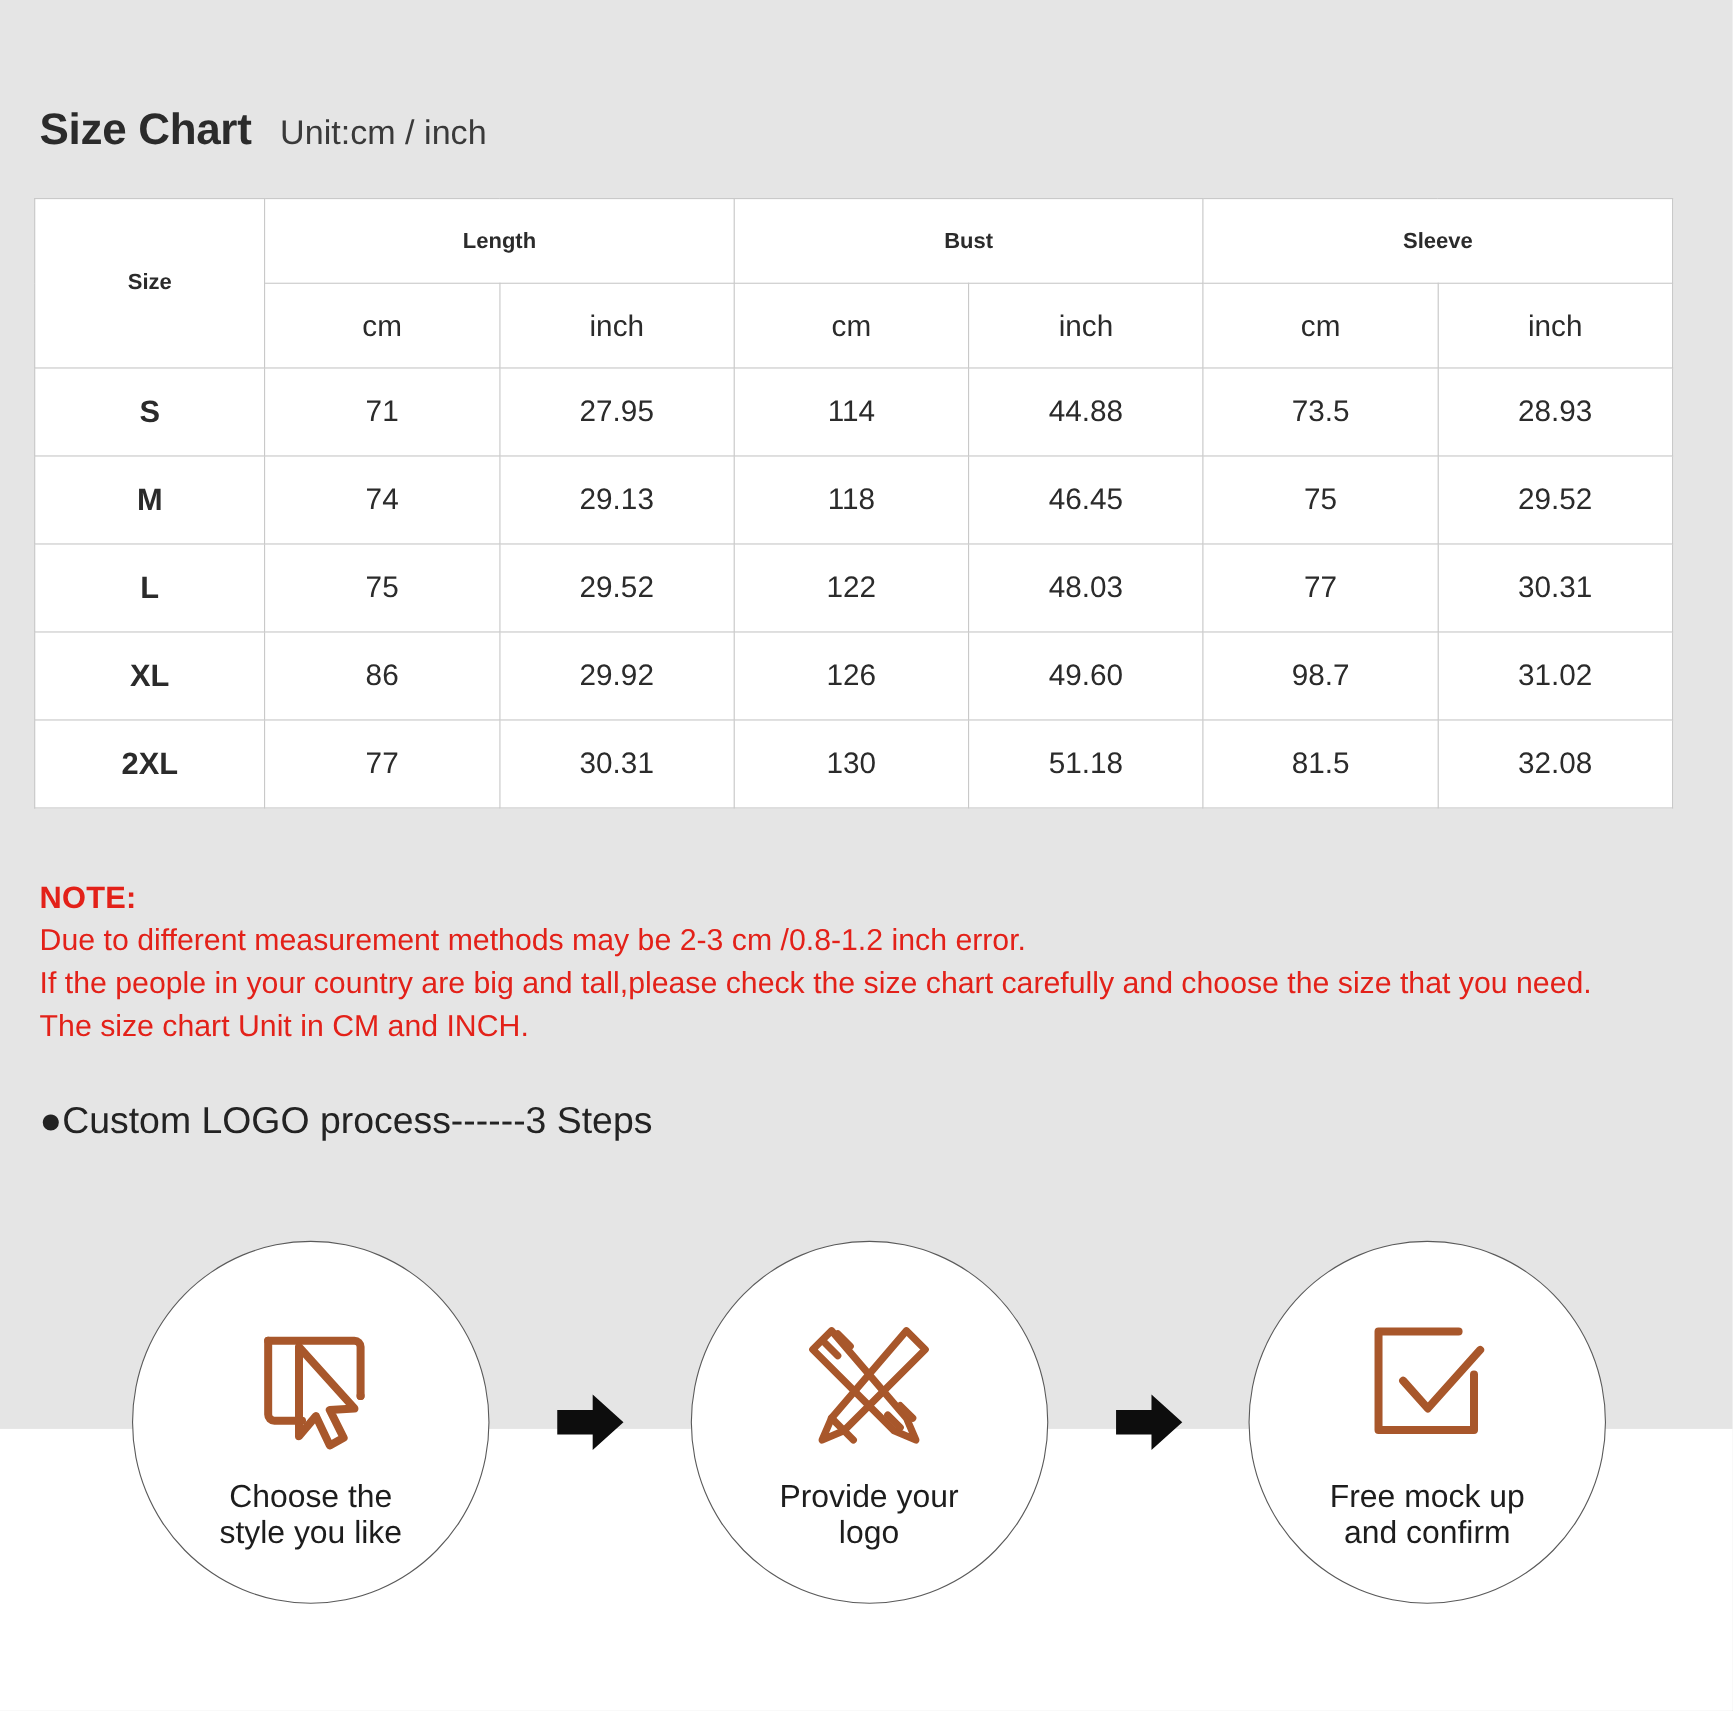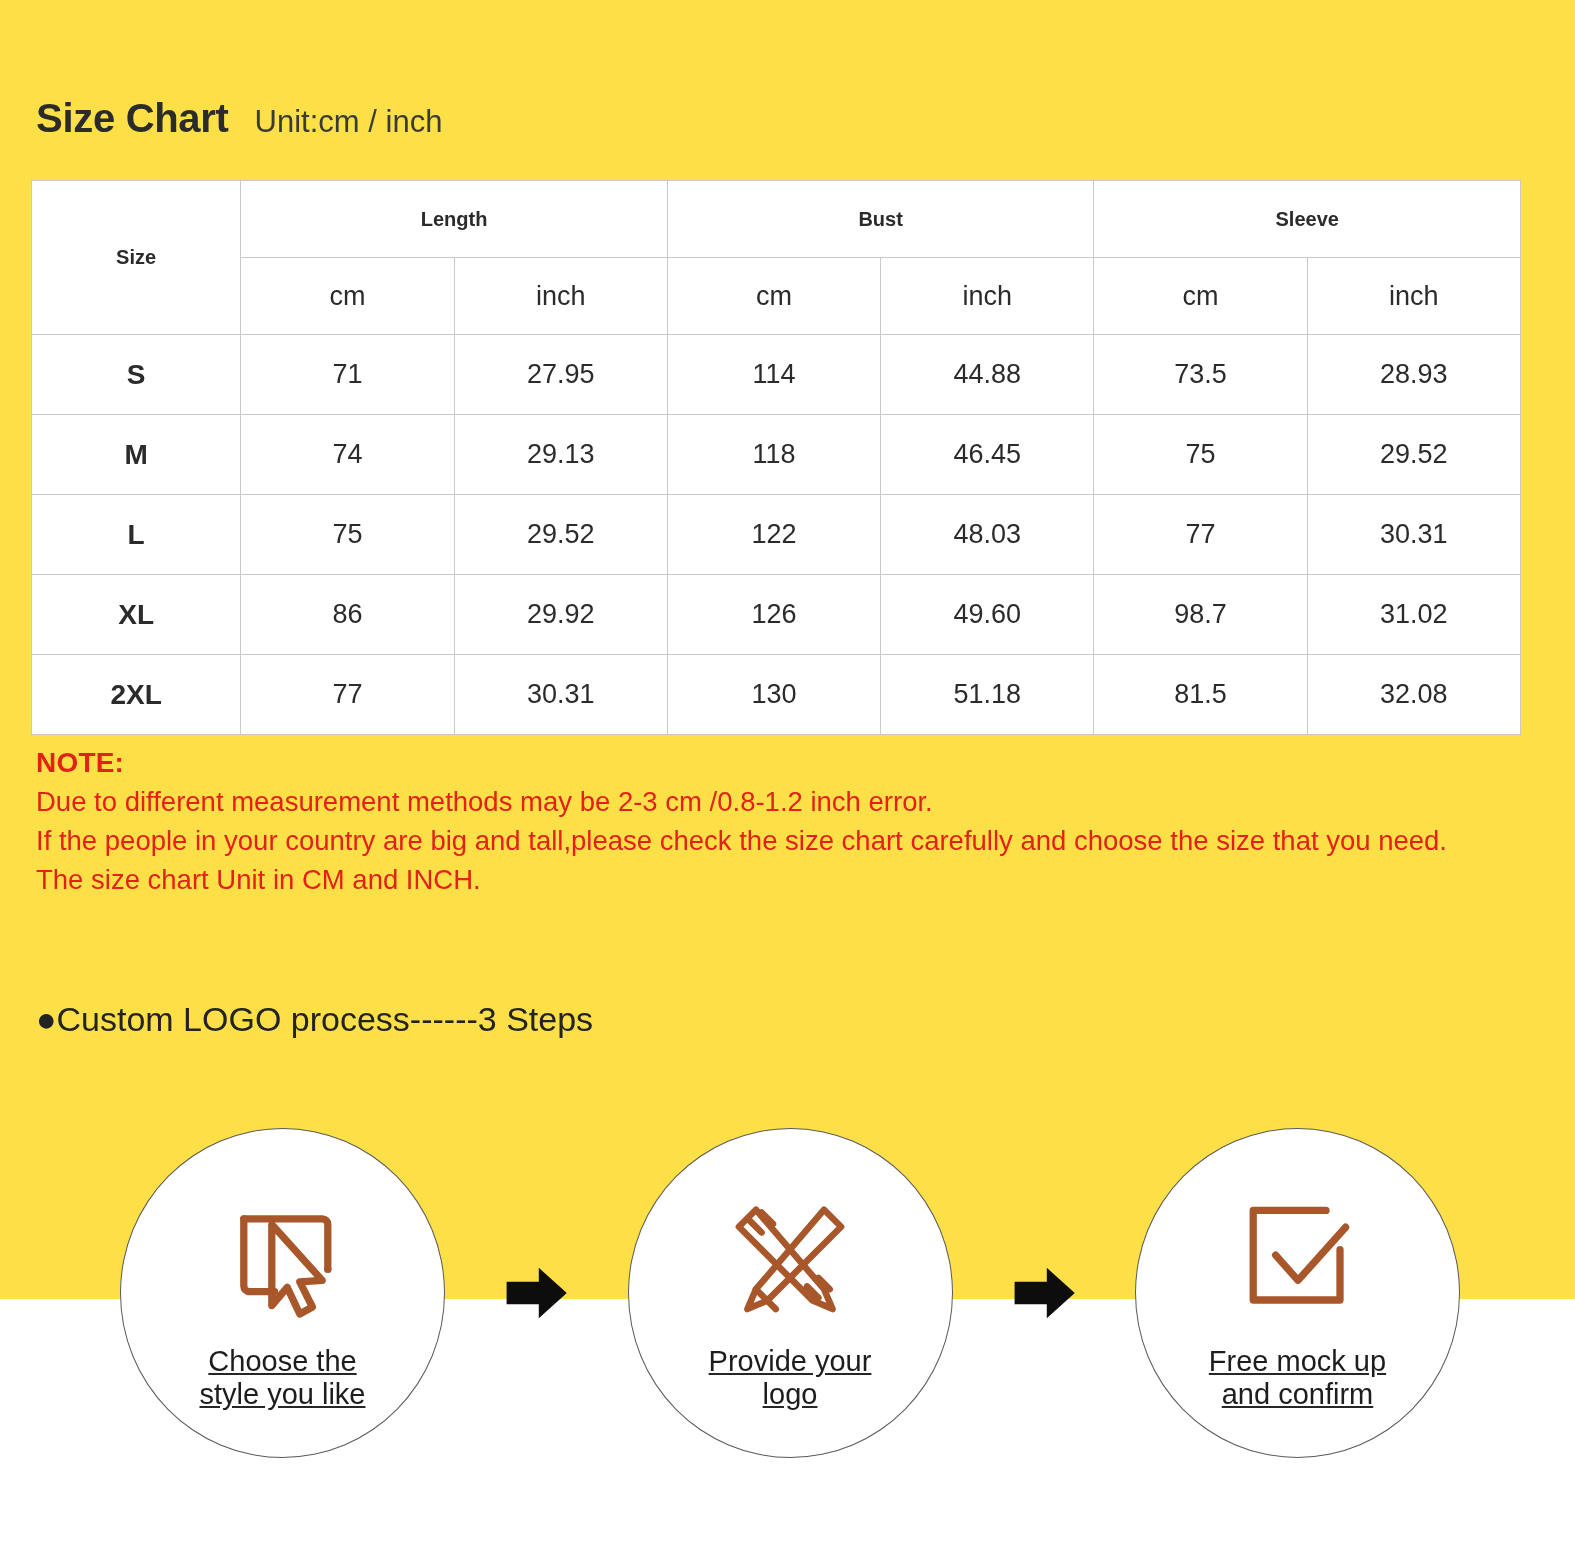--- a/index.html
+++ b/index.html
@@ -12,21 +12,21 @@
     height: 1555px;
     font-family: "Liberation Sans", sans-serif;
     color: #262626;
     overflow: hidden;
   }
 
   .page {
     position: relative;
     width: 1575px;
     height: 1299px;
-    background: #fde047;
+    background: #e5e5e5;
   }
 
   
   .title-row {
     position: absolute;
     left: 36px;
     top: 96px;
     display: flex;
     align-items: baseline;
     gap: 26px;
@@ -80,21 +80,21 @@
     font-size: 28px;
     font-weight: bold;
   }
   .col-size  { width: 209px; }
   .col-num   { width: 213px; }
 
   
   .note {
     position: absolute;
     left: 36px;
-    top: 743px;
+    top: 796px;
     width: 1480px;
     color: #e32119;
     font-size: 27.5px;
     line-height: 39px;
   }
   .note-head {
     font-weight: bold;
     font-size: 28px;
     letter-spacing: 0.2px;
   }
@@ -113,21 +113,20 @@
   
   .steps {
     position: absolute;
     left: 120px;
     top: 1118px;
     width: 1340px;
     height: 350px;
     display: flex;
     align-items: center;
     justify-content: space-between;
-    text-decoration: underline;
   }
   .step {
     width: 325px;
     height: 330px;
     border: 1.6px solid #5a5a5a;
     border-radius: 50%;
     display: flex;
     flex-direction: column;
     align-items: center;
     justify-content: center;

